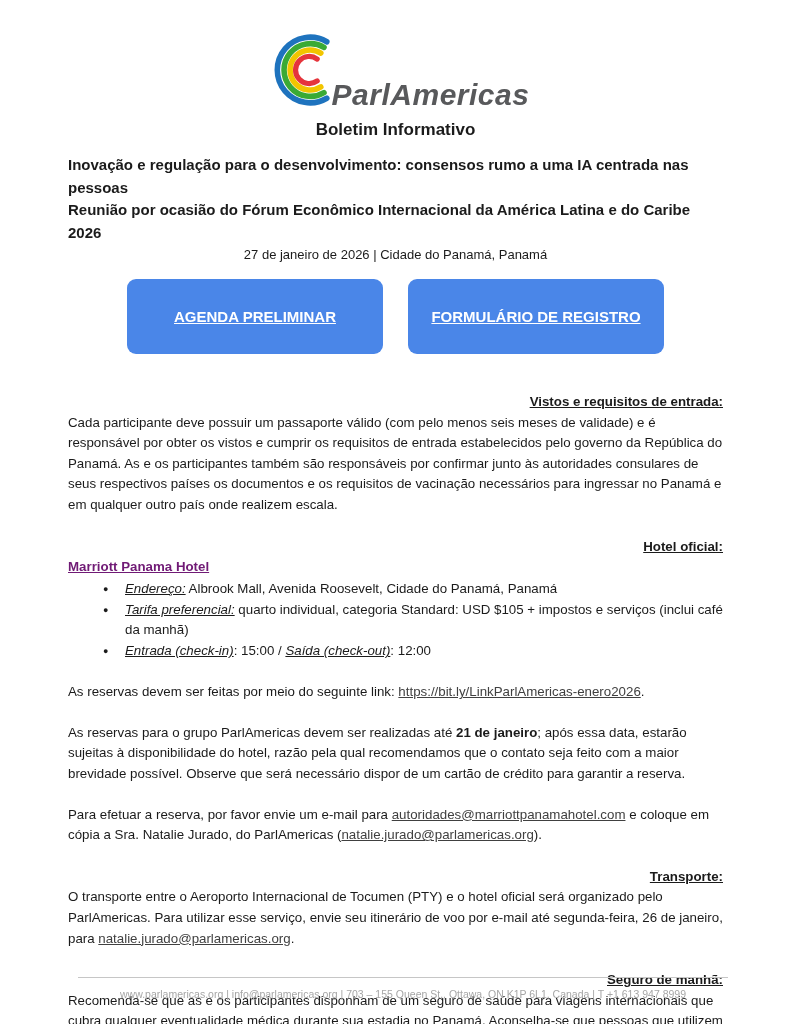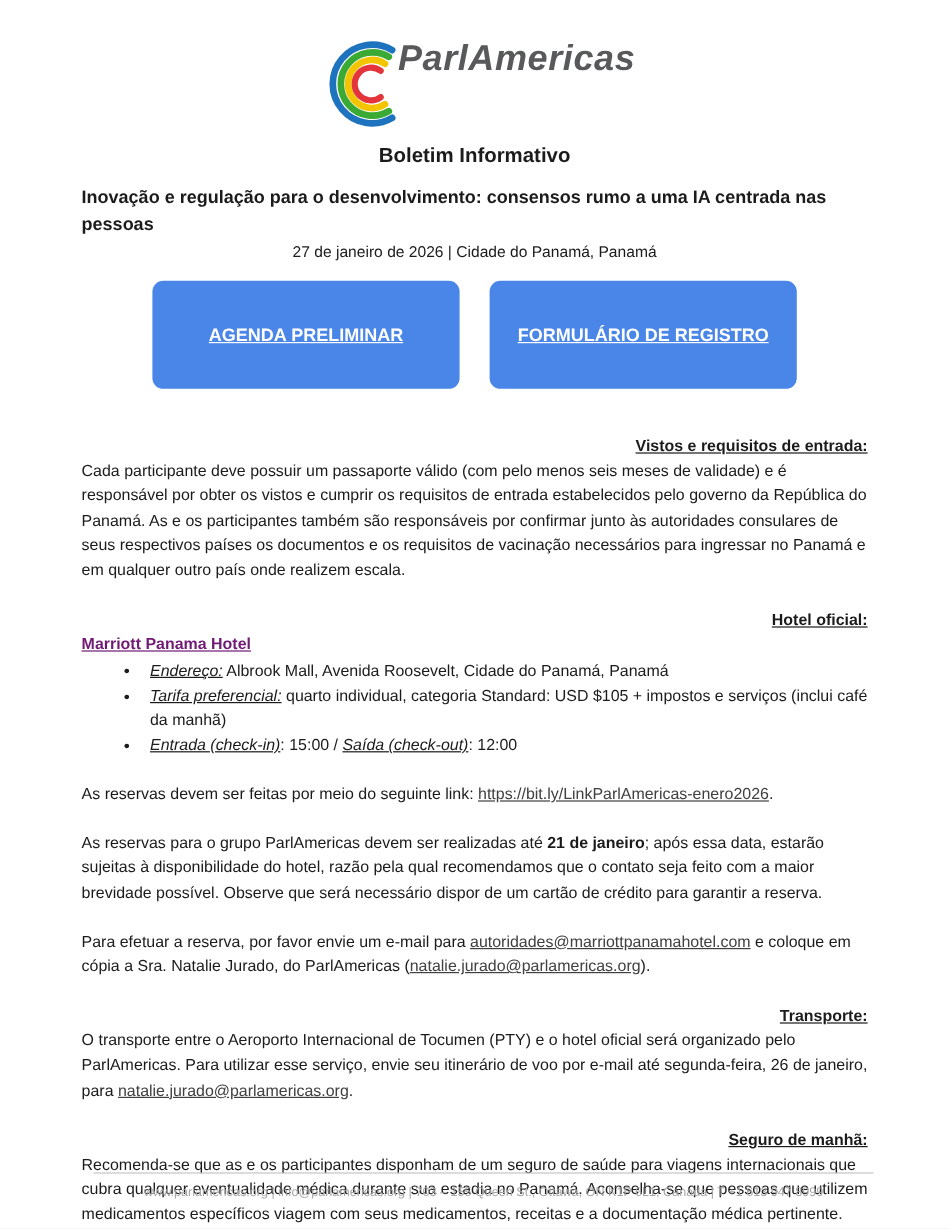--- a/index.html
+++ b/index.html
@@ -14,21 +14,21 @@
     background: #ffffff;
     color: #1b1b1b;
     overflow: hidden;
     padding: 28px 68px 0 68px;
   }
 
   
   .logo-row {
     display: flex;
     justify-content: center;
-    align-items: flex-start;
+    align-items: flex-end;
     margin-bottom: 6px;
   }
   .logo-arcs { width: 96px; height: 84px; flex: 0 0 auto; }
   .logo-text {
     font-size: 30px;
     font-weight: bold;
     font-style: italic;
     color: #58595b;
     letter-spacing: 0.5px;
     margin-left: -26px;
@@ -58,21 +58,21 @@
 
   
   .button-row {
     display: flex;
     justify-content: center;
     gap: 25px;
     margin-top: 17px;
   }
   .cta-button {
     width: 256px;
-    height: 90px;
+    height: 75px;
     background: #4a86e8;
     border: none;
     border-radius: 9px;
     color: #ffffff;
     font-family: "Liberation Sans", sans-serif;
     font-size: 15px;
     font-weight: bold;
     text-decoration: underline;
     cursor: pointer;
     display: flex;
@@ -149,20 +149,21 @@
       <path d="M 81 14.7 A 41 41 0 1 0 81 85.3" fill="none" stroke="#1e73be" stroke-width="7" stroke-linecap="round"></path>
       <path d="M 77.5 21.7 A 33 33 0 1 0 77.5 78.3" fill="none" stroke="#3aaa35" stroke-width="7" stroke-linecap="round"></path>
       <path d="M 73.5 28.9 A 25 25 0 1 0 73.5 71.1" fill="none" stroke="#f2c500" stroke-width="7" stroke-linecap="round"></path>
       <path d="M 69 36.3 A 17 17 0 1 0 69 63.7" fill="none" stroke="#e5353c" stroke-width="6.5" stroke-linecap="round"></path>
     </svg>
     <span class="logo-text">ParlAmericas</span>
   </div>
 
   <div class="doc-type">Boletim Informativo</div>
   <div class="event-title">Inovação e regulação para o desenvolvimento: consensos rumo a uma IA centrada nas pessoas</div>
+  <div class="event-subtitle">Reunião por ocasião do Fórum Econômico Internacional da América Latina e do Caribe 2026</div>
   <div class="date-location">27 de janeiro de 2026 | Cidade do Panamá, Panamá</div>
 
   <div class="button-row">
     <button class="cta-button">AGENDA PRELIMINAR</button>
     <button class="cta-button">FORMULÁRIO DE REGISTRO</button>
   </div>
 
   <div class="content">
 
     <div class="section-heading first">Vistos e requisitos de entrada:</div>

